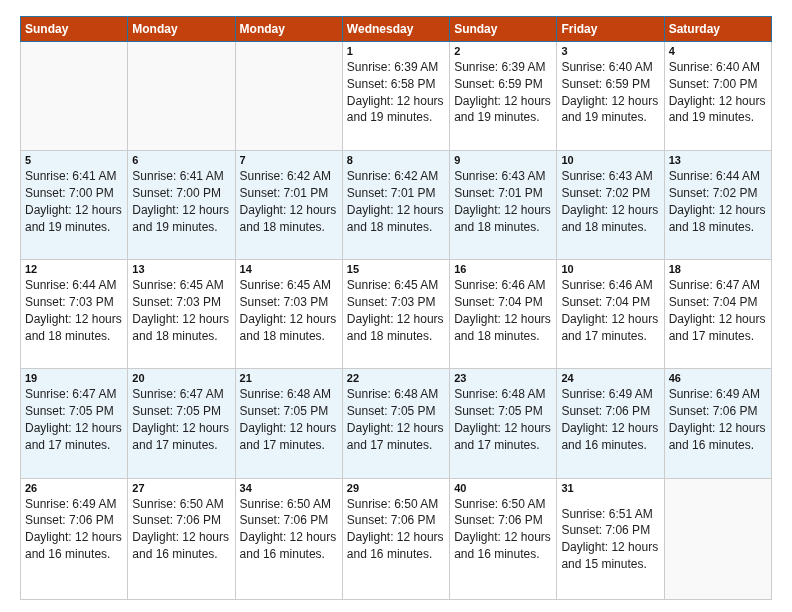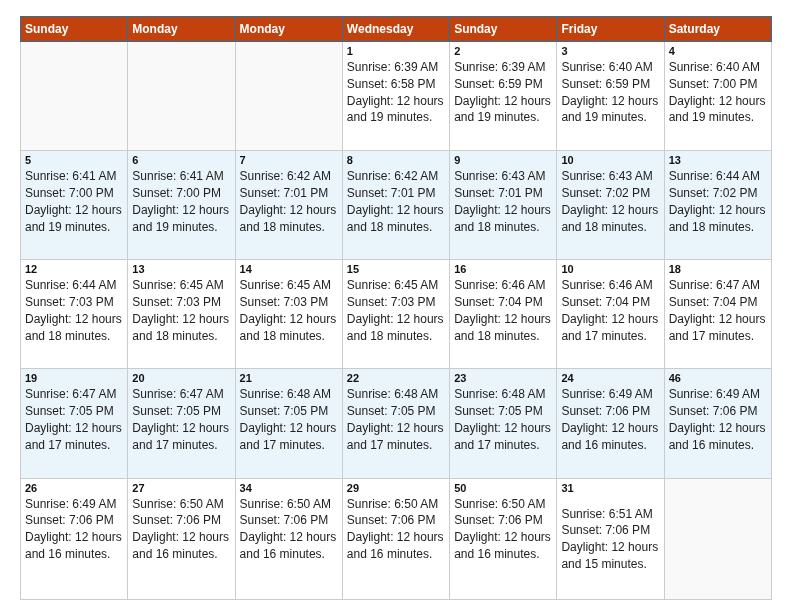--- a/index.html
+++ b/index.html
@@ -298,21 +298,21 @@
 Sunset: 7:06 PM
 Daylight: 12 hours and 16 minutes.</div>
           </td>
           <td>
             <div class="day-num">29</div>
             <div class="day-detail" style="white-space: pre-line;">Sunrise: 6:50 AM
 Sunset: 7:06 PM
 Daylight: 12 hours and 16 minutes.</div>
           </td>
           <td>
-            <div class="day-num">50</div>
+            <div class="day-num">40</div>
             <div class="day-detail" style="white-space: pre-line;">Sunrise: 6:50 AM
 Sunset: 7:06 PM
 Daylight: 12 hours and 16 minutes.</div>
           </td>
           <td>
             <div class="day-num">31</div>
             <div class="day-detail" style="white-space: pre-line; margin-top: 12px;">Sunrise: 6:51 AM
 Sunset: 7:06 PM
 Daylight: 12 hours and 15 minutes.</div>
           </td>

